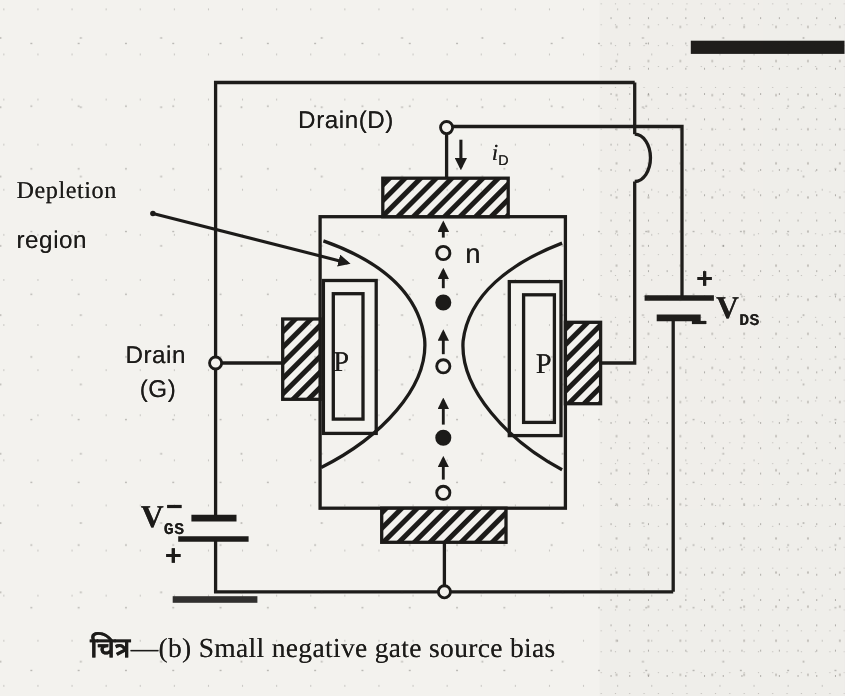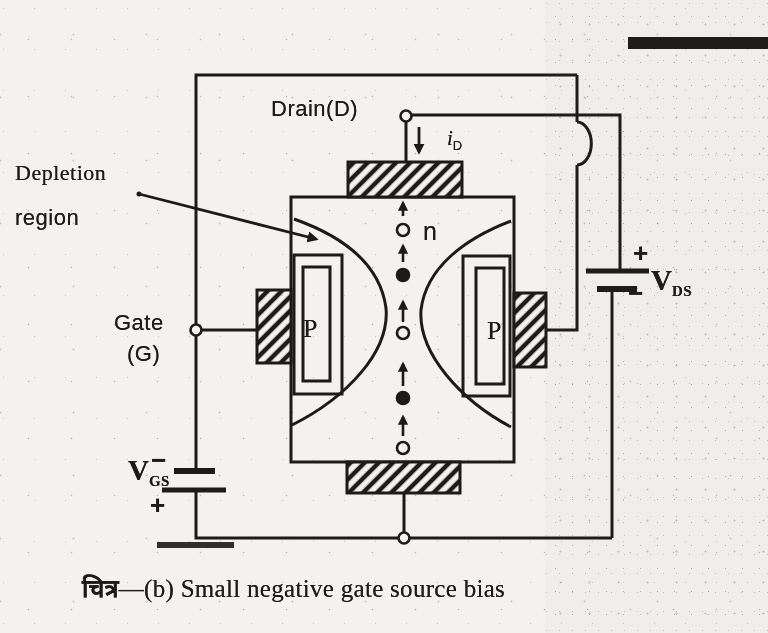--- a/index.html
+++ b/index.html
@@ -30,21 +30,21 @@
     background-size:17px 23px, 13px 19px, 29px 31px;
     background-position:2px 5px, 8px 13px, 1px 9px;
     opacity:.55;
   }
   svg{position:absolute;left:0;top:0;}
   .lbl{position:absolute;white-space:nowrap;text-shadow:0 0 .6px rgba(28,27,25,.8);}
   .t22{font-size:22px;letter-spacing:.5px;}
   .p-lbl{font-size:26px;font-family:"Liberation Serif",serif;}
   .n-lbl{font-size:25px;}
   .vsym{font-size:29px;font-weight:bold;font-family:"Liberation Serif",serif;line-height:1;}
-  .vsub{font-size:15px;font-weight:bold;font-family:Liberation Serif, serif;vertical-align:-6px;letter-spacing:.5px;}
+  .vsub{font-size:15px;font-weight:bold;font-family:Liberation Mono, monospace;vertical-align:-6px;letter-spacing:.5px;}
   .sign{font-size:26px;font-weight:bold;line-height:1;}
   .id-i{font-size:21px;font-style:italic;font-family:"Liberation Serif",serif;}
   .id-sub{font-size:13px;vertical-align:-5px;}
   .caption{font-size:25px;font-family:"Liberation Serif",serif;letter-spacing:.3px;}
   .caption .hindi{font-weight:bold;text-align:center;}
 </style>
 </head>
 <body>
 
 <div class="paper">
@@ -128,21 +128,21 @@
 
     <rect x="628" y="37" width="140" height="12" fill="#1c1b19"></rect>
     <rect x="157" y="542" width="77" height="6" fill="#1c1b19" opacity=".9"></rect>
   </svg>
 
   <div class="lbl t22" style="left:271px;top:96px;">Drain(D)</div>
 
   <div class="lbl t22" style="left:15px;top:160px;font-family:Liberation Serif, serif;">Depletion</div>
   <div class="lbl t22" style="left:15px;top:205px;">region</div>
 
-  <div class="lbl t22" style="left:114px;top:310px;">Gate</div>
+  <div class="lbl t22" style="left:114px;top:310px;">Drain</div>
   <div class="lbl t22" style="left:127px;top:341px;">(G)</div>
 
 
   <div class="lbl n-lbl" style="left:423px;top:217px;">n</div>
   <div class="lbl p-lbl" style="left:303px;top:314px;">P</div>
   <div class="lbl p-lbl" style="left:487px;top:316px;">P</div>
 
   <div class="lbl" style="left:428px;top:126px;margin-left:19px;"><span class="id-i">i</span><span class="id-sub">D</span></div>
 
   <div class="lbl" style="left:92px;top:456px;margin-left:36px;"><span class="vsym">V</span><span class="vsub">GS</span></div>

